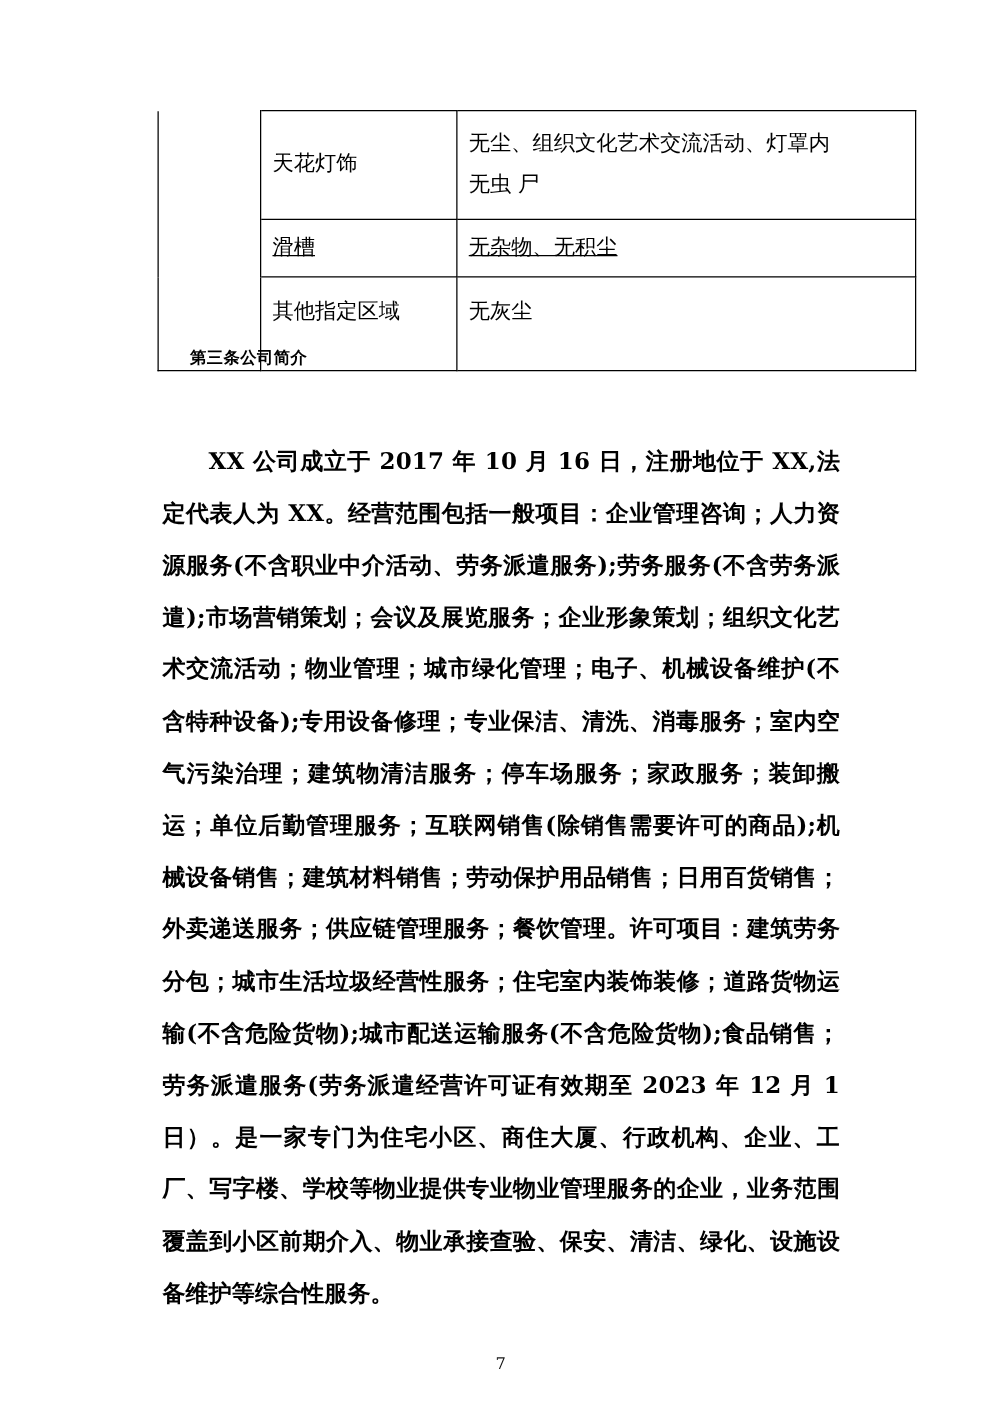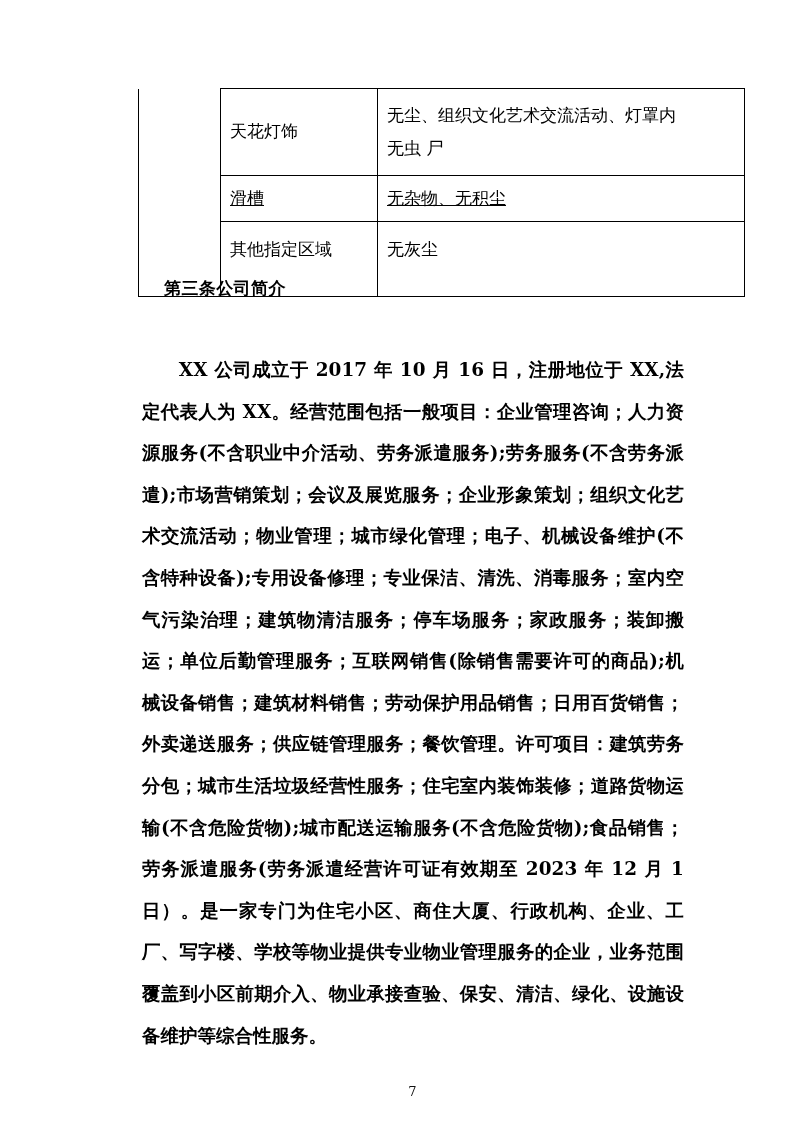--- a/index.html
+++ b/index.html
@@ -12,21 +12,21 @@
     width: 793px;
     height: 1122px;
     position: relative;
     font-family: "DejaVu Serif", "Liberation Serif", serif;
     color: #000000;
     overflow: hidden;
   }
 
   .page {
     position: absolute;
-    left: 16px;
+    left: 4px;
     top: 0;
     width: 629px;
     height: 1122px;
     background: #ffffff;
     border-radius: 13px;
   }
 
   
   .table-wrap {
     position: absolute;
@@ -76,21 +76,21 @@
   td.low  { height: 41px; vertical-align: top; padding-top: 3px; }
   td.low.col-b, td.low.col-c { padding-bottom: 18px; height: 56px; }
 
   .cell-line { display: block; white-space: pre-wrap; }
 
   
   .section-heading {
     position: absolute;
     left: 148px;
     top: 277px;
-    font-size: 17px;
+    font-size: 13px;
     font-weight: bold;
     letter-spacing: 0.4px;
     font-family: "DejaVu Serif", "Liberation Serif", serif;
     white-space: nowrap;
   }
 
   
   .body-block {
     position: absolute;
     left: 122px;

